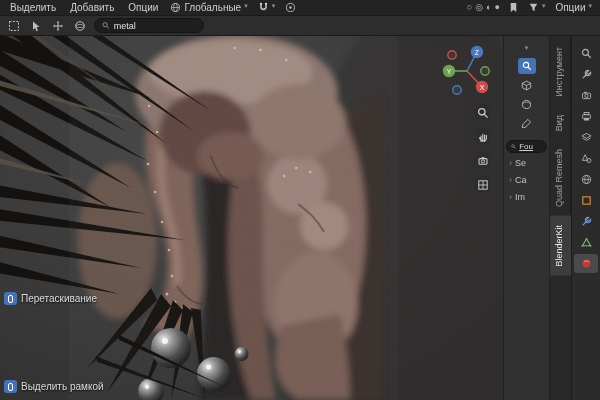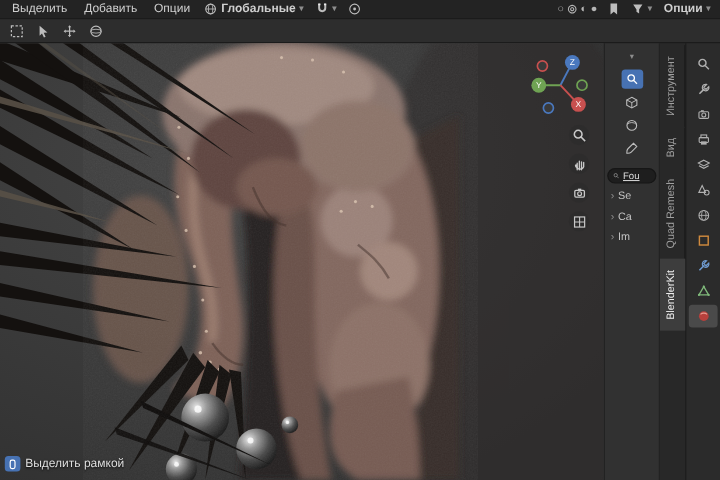--- a/index.html
+++ b/index.html
@@ -14,21 +14,21 @@
   }
   *{margin:0;padding:0;box-sizing:border-box;}
   html,body{width:600px;height:400px;overflow:hidden;background:#1a1a1a;
     font-family:"Liberation Sans",sans-serif;-webkit-font-smoothing:antialiased;}
   .app{width:600px;height:400px;display:flex;flex-direction:column;font-size:10px;color:var(--txt);}
 
   
   .menubar{height:16px;background:var(--bg-menubar);display:flex;align-items:center;
     padding:0 4px;gap:2px;border-bottom:1px solid #1b1b1b;flex:0 0 auto;}
   .menu-item{padding:1px 6px;border-radius:2px;color:var(--txt);cursor:default;white-space:nowrap;}
-  .mb-group{display:flex;align-items:center;gap:3px;padding:0 4px;white-space:nowrap;font-weight:bold;}
+  .mb-group{display:flex;align-items:flex-start;gap:3px;padding:0 4px;white-space:nowrap;}
   .chev{color:#8d8d8d;font-size:7px;line-height:1;}
   .shade-dot{font-size:9px;color:#b5b5b5;line-height:1;}
   .spacer{flex:1;}
 
   
   .toolbar{height:20px;background:var(--bg-toolbar);display:flex;align-items:center;
     padding:0 6px;gap:6px;border-bottom:1px solid #1b1b1b;flex:0 0 auto;}
   .tool-ic{width:16px;height:16px;display:flex;align-items:center;justify-content:center;border-radius:2px;}
   .search-box{display:flex;align-items:center;gap:4px;background:var(--bg-field);
     border:1px solid #151515;border-radius:9px;height:15px;padding:0 7px;width:110px;}
@@ -167,20 +167,27 @@
         <line x1="2.5" y1="6" x2="9.5" y2="6" stroke="#bdbdbd" stroke-width="1"></line>
       </svg>
     </span>
     <span class="tool-ic">
       <svg class="ic" width="12" height="12" viewBox="0 0 12 12">
         <circle cx="6" cy="6" r="4.3" fill="none" stroke="#bdbdbd" stroke-width="1"></circle>
         <ellipse cx="6" cy="6" rx="4.3" ry="1.6" fill="none" stroke="#bdbdbd" stroke-width="0.7"></ellipse>
       </svg>
     </span>
 
+    <div class="search-box">
+      <svg class="ic" width="9" height="9" viewBox="0 0 12 12">
+        <circle cx="4.8" cy="4.8" r="3.2" fill="none" stroke="#9d9d9d" stroke-width="1.3"></circle>
+        <line x1="7.2" y1="7.2" x2="10.6" y2="10.6" stroke="#9d9d9d" stroke-width="1.3"></line>
+      </svg>
+      <input type="text" value="metal" style="">
+    </div>
 
     <span class="spacer"></span>
   </div>
 
   <div class="main">
 
     <div class="viewport">
 
       <svg class="scene" width="100%" height="100%" viewBox="0 0 506 364" preserveAspectRatio="none">
         <defs>
@@ -332,20 +339,26 @@
         </span>
         <span class="nav-btn">
           <svg class="ic" width="12" height="12" viewBox="0 0 12 12">
             <rect x="1.8" y="1.8" width="8.4" height="8.4" fill="none" stroke="#c8c8c8" stroke-width="1"></rect>
             <line x1="6" y1="1.8" x2="6" y2="10.2" stroke="#c8c8c8" stroke-width="0.9"></line>
             <line x1="1.8" y1="6" x2="10.2" y2="6" stroke="#c8c8c8" stroke-width="0.9"></line>
           </svg>
         </span>
       </div>
 
+      <div class="hint hint-1">
+        <span class="badge">
+            <i></i>
+          </span>
+        <span>Перетаскивание</span>
+      </div>
       <div class="hint hint-2">
         <span class="badge">
             <i></i>
           </span>
         <span>Выделить рамкой</span>
       </div>
     </div>
 
     <div class="npanel">
       <span class="np-btn">

